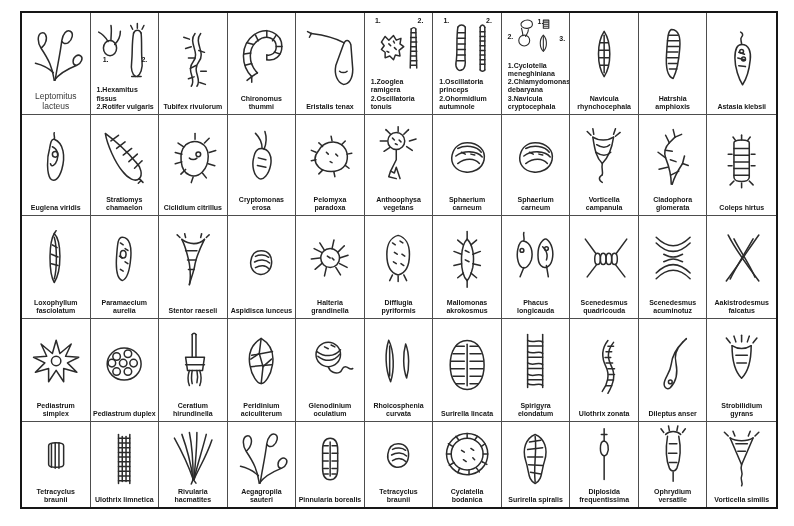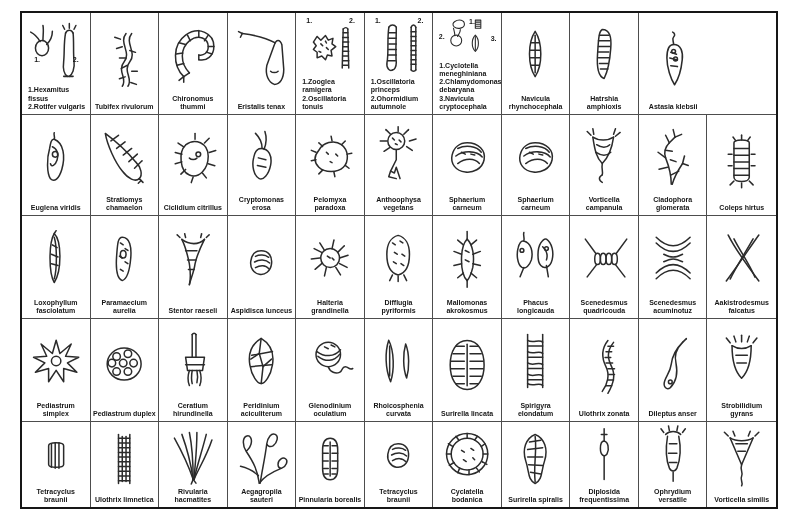--- a/index.html
+++ b/index.html
@@ -30,20 +30,33 @@
   .mark.low-right{right:15%;top:58%;}
 </style>
 </head>
 <body>
 
 <div id="plate">
     <div class="row row-0">
       <div class="cell">
         <div class="drawing">
           <svg viewBox="0 0 64 64" class="glyph-svg" preserveAspectRatio="xMidYMid meet">
+            <path d="M30 62 C28 48 24 40 16 28 C12 22 12 14 16 12 C20 10 23 15 21 21 C20 25 18 26 16 28"></path>
+            <path d="M31 62 C33 48 36 36 38 20 C39 13 43 8 47 10 C51 12 49 19 45 22 C42 24 39 23 38 20"></path>
+            <path d="M30 62 C36 54 44 50 54 46 C59 44 61 38 58 36 C55 34 50 37 50 42 C50 45 52 46 54 46"></path>
+            <path d="M29 54 C23 48 18 46 10 44"></path>
+          </svg>
+        </div>
+        <div class="label regular">
+          <div>Leptomitus lacteus</div>
+        </div>
+      </div>
+      <div class="cell">
+        <div class="drawing">
+          <svg viewBox="0 0 64 64" class="glyph-svg" preserveAspectRatio="xMidYMid meet">
             <path d="M10 30 a7 8 0 1 0 14 0 a7 8 0 1 0 -14 0"></path>
             <path d="M15 23 C12 18 9 15 5 13"></path>
             <path d="M18 22 C18 16 19 11 18 6"></path>
             <path d="M22 26 C26 22 28 18 28 12"></path>
             <path d="M42 14 C40 24 41 34 40 44 C39 52 41 58 44 60"></path>
             <path d="M50 14 C51 24 50 34 51 44 C52 52 49 58 46 60"></path>
             <path d="M42 14 C44 10 48 10 50 14"></path>
             <path d="M40 60 L50 60"></path>
             <path d="M41 10 l-2 -4 M46 9 l0 -5 M51 10 l2 -4"></path>
           </svg>

